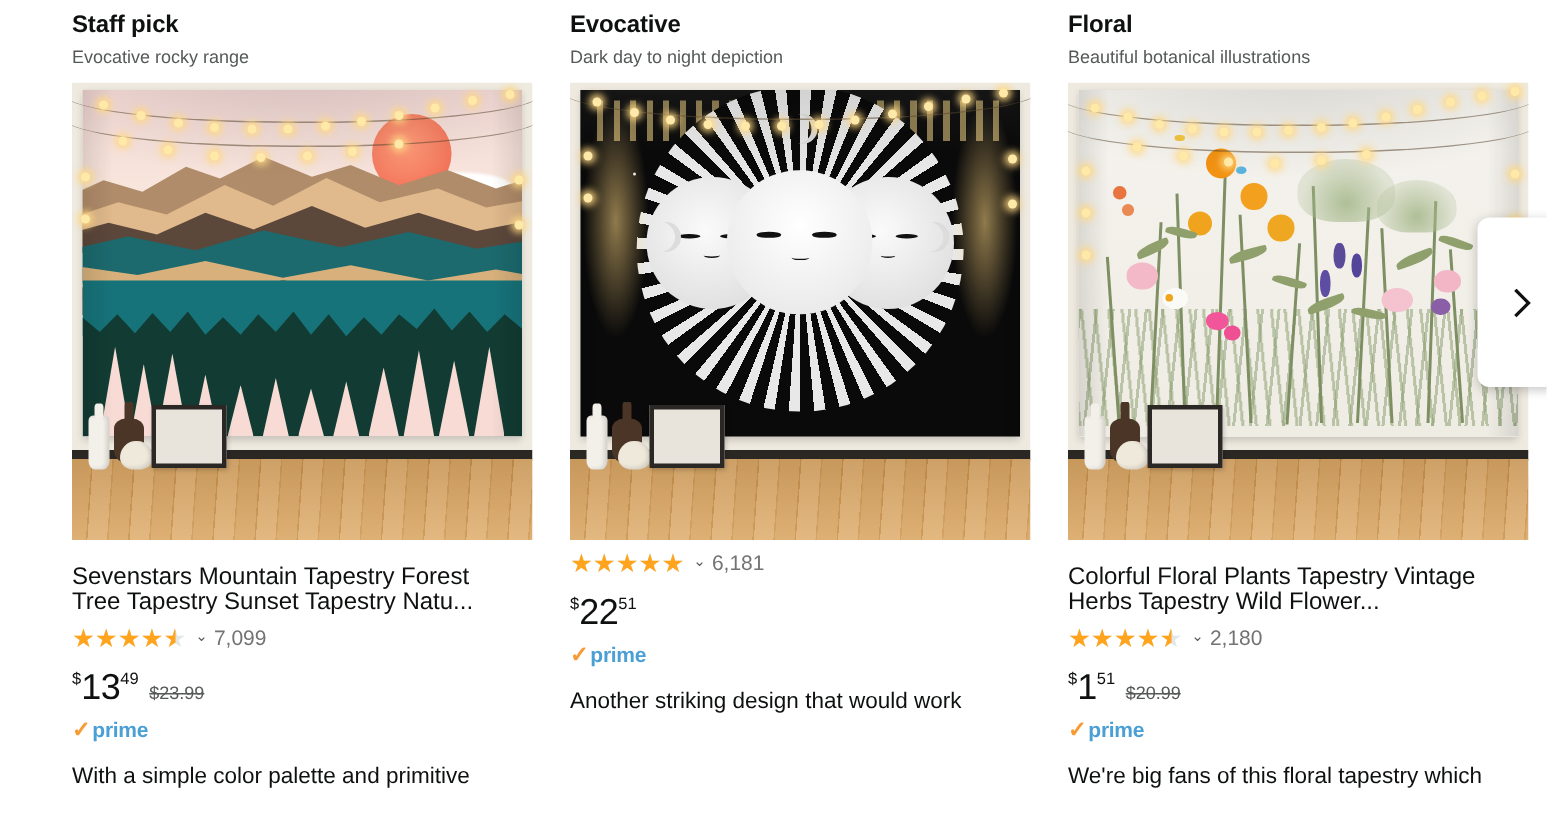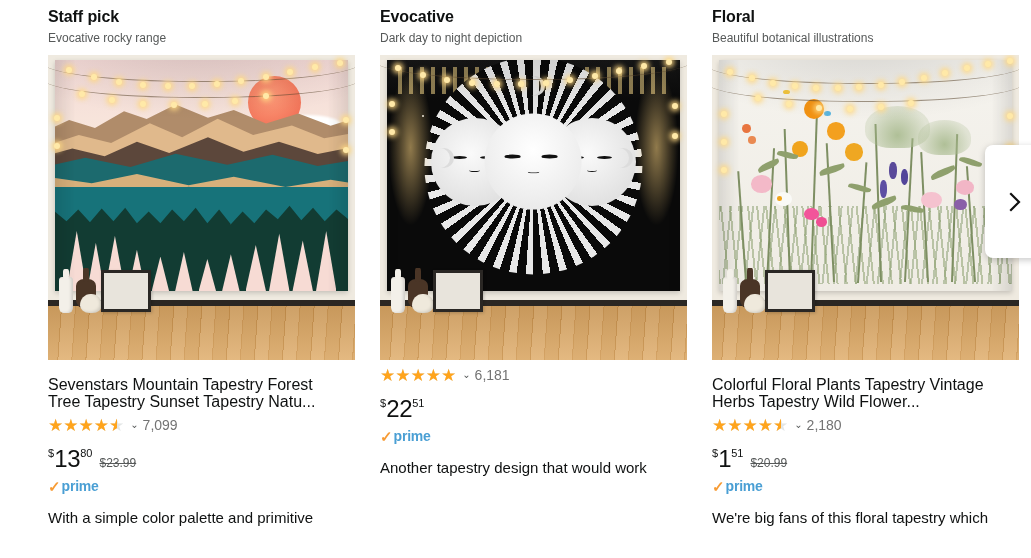--- a/index.html
+++ b/index.html
@@ -515,21 +515,21 @@
     <div class="rating-row">
       <span class="stars">
         ★★★★★<span class="fill" style="width:90%">★★★★★</span>
       </span>
       <span class="chev-down">⌄</span>
       <span class="rcount">7,099</span>
     </div>
 
     <div class="price-row">
       <span class="price">
-        <span class="sym">$</span><span class="whole">13</span><span class="frac">80</span>
+        <span class="sym">$</span><span class="whole">13</span><span class="frac">49</span>
       </span>
       <span class="old-price">$23.99</span>
     </div>
 
     <div class="prime">
       <span class="prime-check">✓</span>
       <span class="prime-word">prime</span>
     </div>
 
     <div class="blurb">With a simple color palette and primitive</div>
@@ -629,21 +629,21 @@
         <span class="sym">$</span><span class="whole">22</span><span class="frac">51</span>
       </span>
       <span class="old-price"></span>
     </div>
 
     <div class="prime">
       <span class="prime-check">✓</span>
       <span class="prime-word">prime</span>
     </div>
 
-    <div class="blurb">Another tapestry design that would work</div>
+    <div class="blurb">Another striking design that would work</div>
   </div>
 
   <div class="card">
     <div class="card-heading">Floral</div>
     <div class="card-subheading">Beautiful botanical illustrations</div>
 
     <div class="img-wrap">
       <div class="scene">
         <div class="wall"></div>
         <div class="baseboard"></div>

